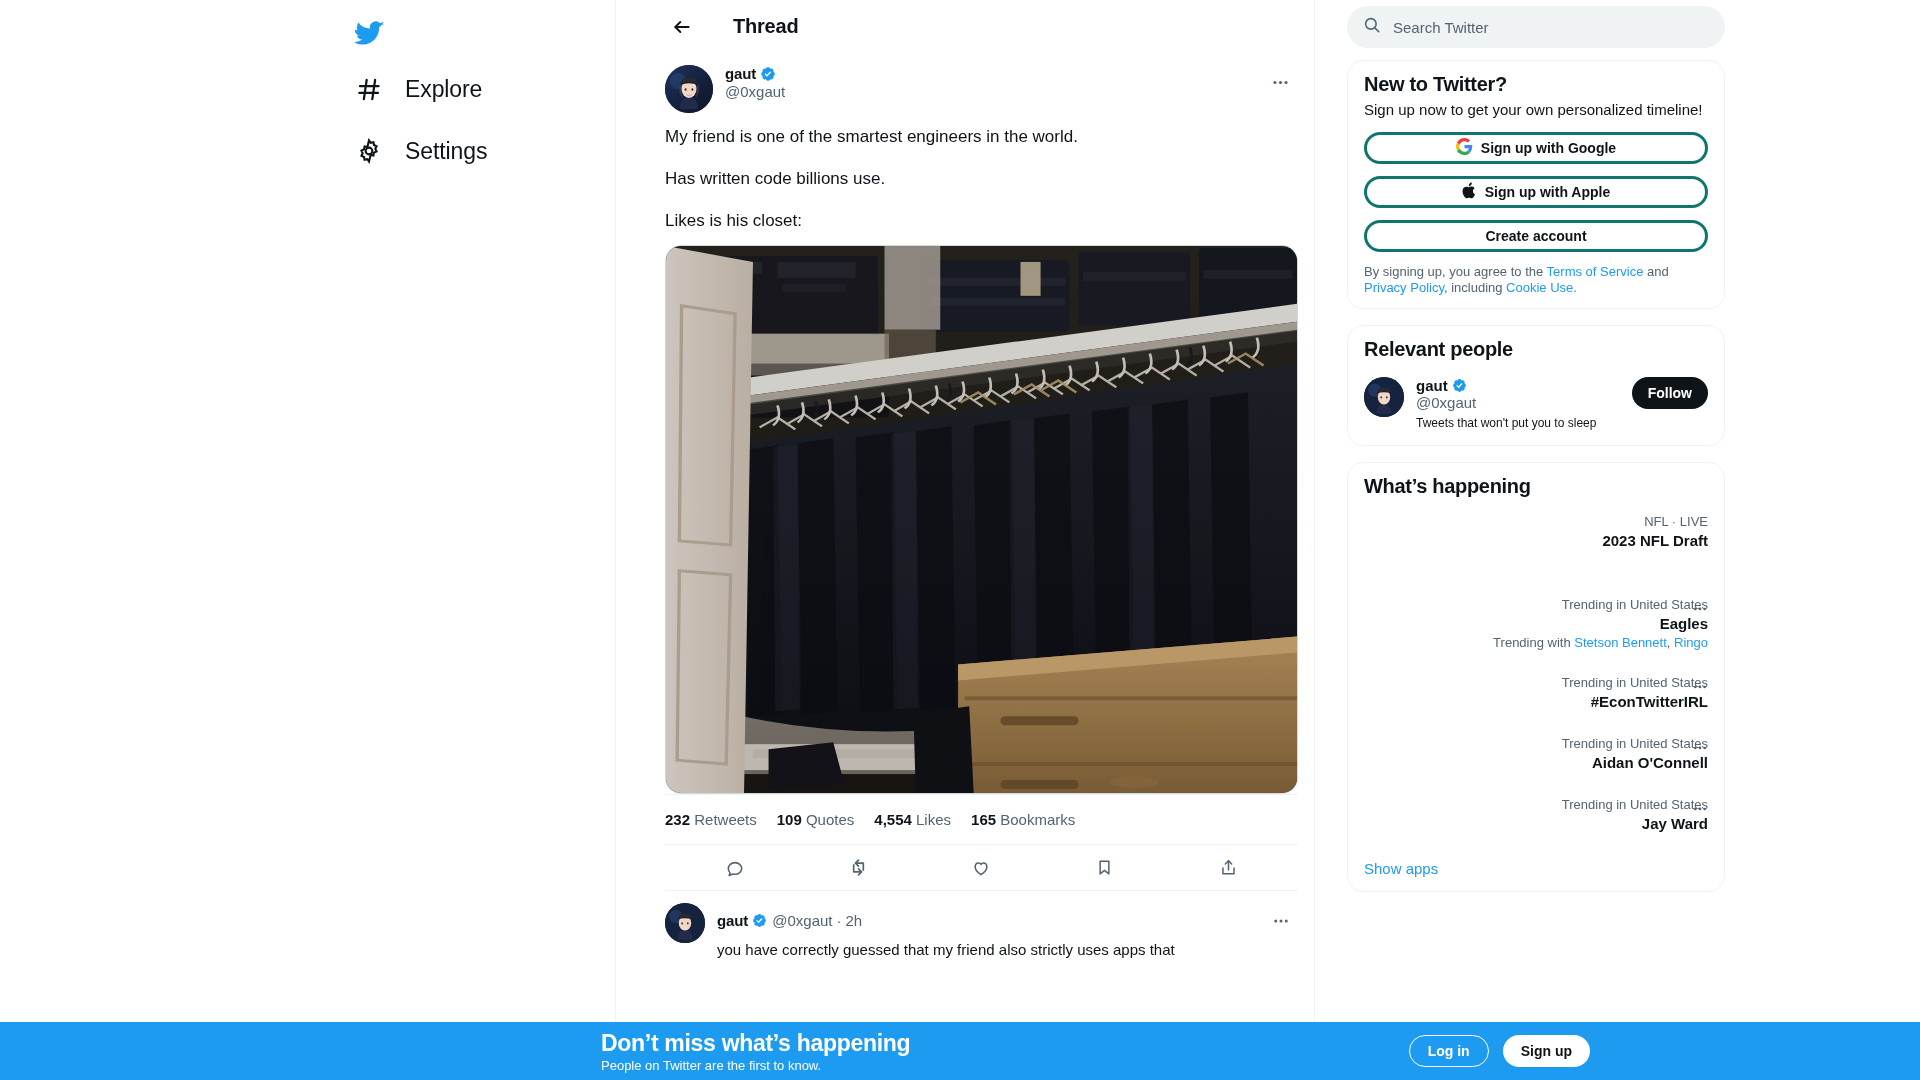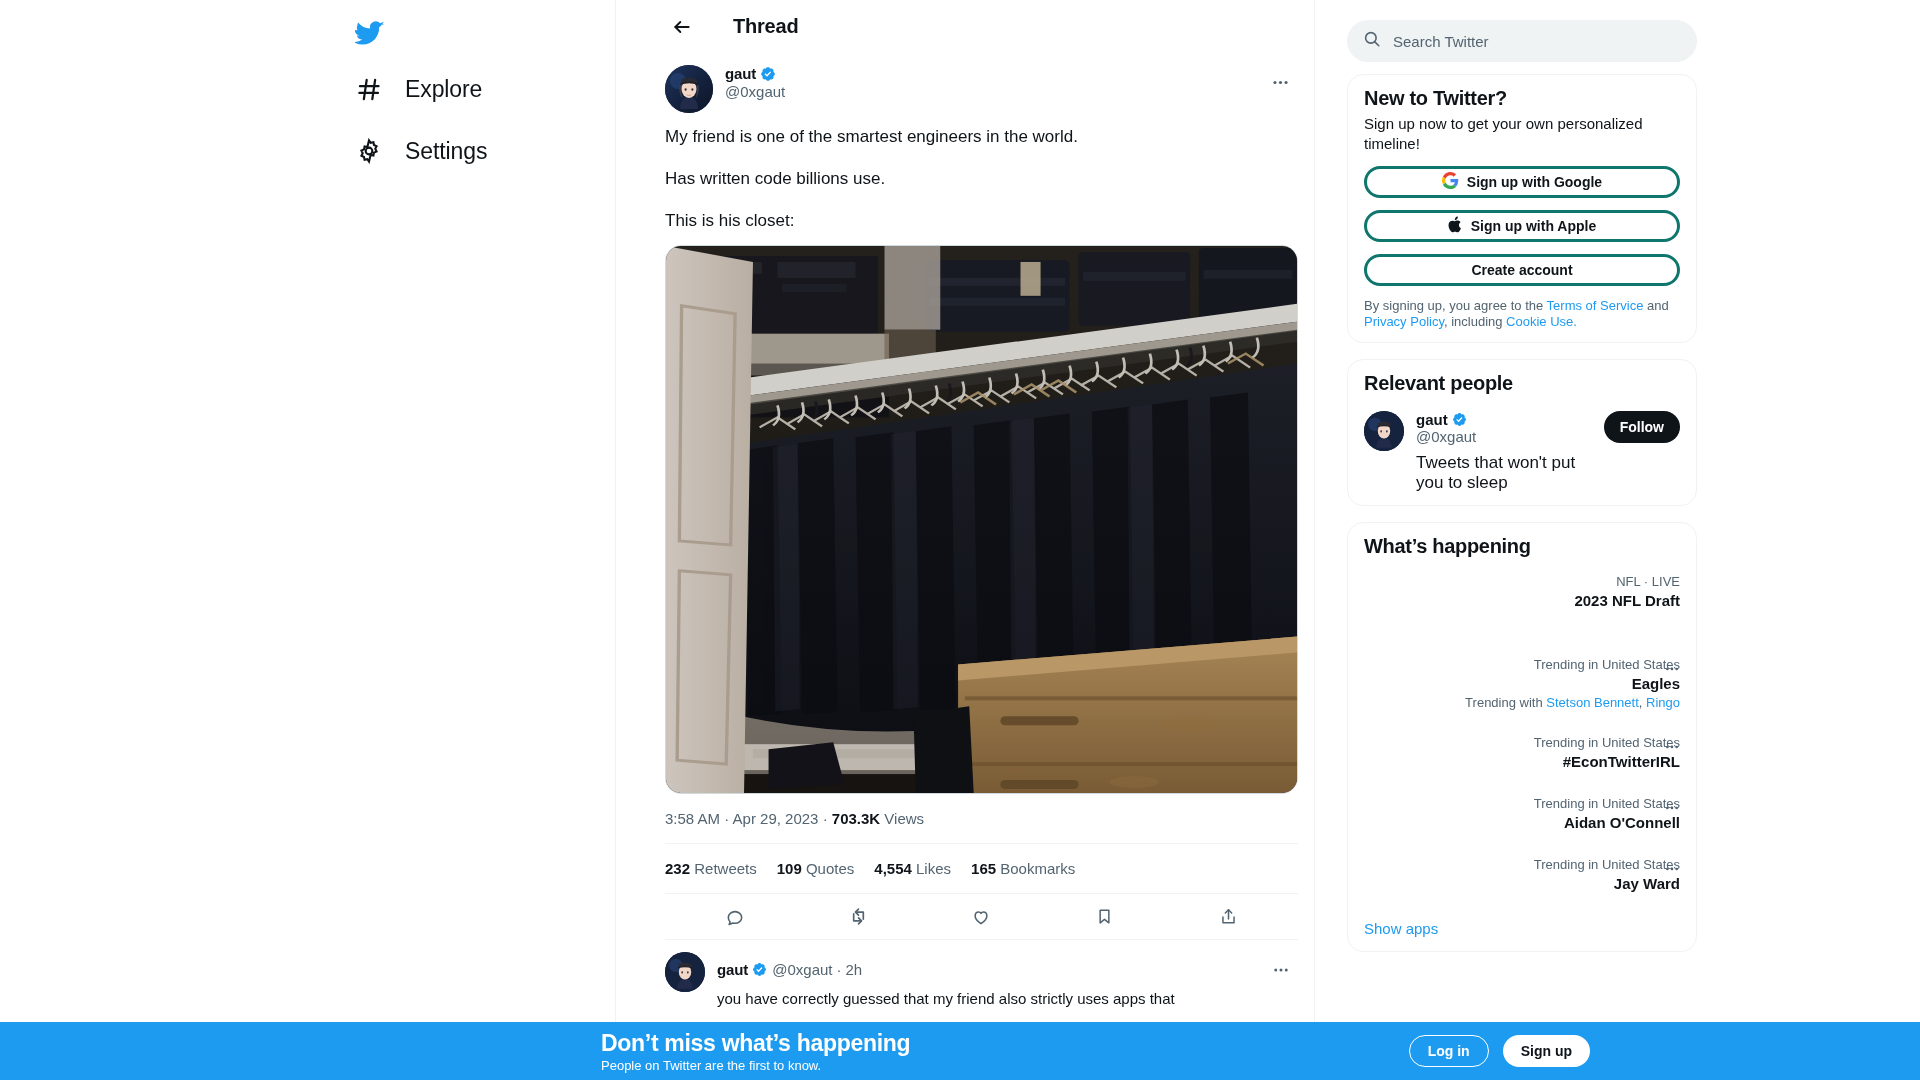--- a/index.html
+++ b/index.html
@@ -99,21 +99,21 @@
   .reply-line { display: flex; align-items: center; gap: 4px; font-size: 15px; }
   .reply-line .dname { font-weight: 700; }
   .reply-meta { color: #536471; }
   .reply-text { font-size: 15px; line-height: 20px; padding-top: 2px; }
 
   
   .right {
     width: 705px; flex-shrink: 0;
     padding: 0 0 0 32px;
   }
-  .right-inner { width: 350px; padding-top: 20px; }
+  .right-inner { width: 378px; padding-top: 6px; }
   .search-wrap {
     display: flex; align-items: center; gap: 12px;
     height: 42px; border-radius: 999px; background: #eff3f4;
     padding: 0 16px; margin-bottom: 12px;
   }
   .search-input {
     border: none; background: transparent; outline: none;
     font-size: 15px; color: #0f1419; width: 100%;
     font-family: "Liberation Sans", "DejaVu Sans", sans-serif;
   }
@@ -130,21 +130,21 @@
     font-size: 14px; font-weight: 700; cursor: pointer; background: #fff;
   }
   .legal { font-size: 13px; color: #536471; line-height: 16px; padding: 0 16px 12px 16px; }
   .lnk { color: #1d9bf0; cursor: pointer; }
 
   .person { display: flex; align-items: flex-start; padding: 12px 16px 12px 16px; cursor: pointer; }
   .p-av { width: 40px; height: 40px; border-radius: 999px; overflow: hidden; flex-shrink: 0; background: #1b2a49; }
   .p-mid { margin-left: 12px; flex: 1; min-width: 0; }
   .p-name { font-size: 15px; font-weight: 700; display: flex; align-items: center; gap: 4px; }
   .p-handle { font-size: 15px; color: #536471; }
-  .p-bio { font-size: 17px; line-height: 20px; margin-top: 8px; }
+  .p-bio { font-size: 12px; line-height: 20px; margin-top: 2px; }
   .follow-btn {
     background: #0f1419; color: #fff; border: none; border-radius: 999px;
     height: 32px; padding: 0 16px; font-size: 14px; font-weight: 700; cursor: pointer;
     font-family: "Liberation Sans", "DejaVu Sans", sans-serif; flex-shrink: 0;
   }
 
   .trend { padding: 12px 16px; position: relative; cursor: pointer; text-align: right; }
   .trend-cat { font-size: 13px; color: #536471; line-height: 16px; }
   .trend-name { font-size: 15px; font-weight: 700; line-height: 20px; margin-top: 1px; }
   .trend-with { font-size: 13px; color: #536471; line-height: 16px; margin-top: 1px; }
@@ -265,21 +265,21 @@
             <circle cx="5" cy="12" r="2"></circle>
               <circle cx="12" cy="12" r="2"></circle>
               <circle cx="19" cy="12" r="2"></circle>
           </svg>
         </div>
       </div>
 
       <div class="tweet-body">
         <p>My friend is one of the smartest engineers in the world.</p>
         <p>Has written code billions use.</p>
-        <p>This is his closet:</p>
+        <p>Likes is his closet:</p>
       </div>
 
       <div class="media">
         <svg viewBox="0 0 566 549" preserveAspectRatio="none" aria-hidden="true">
           <defs>
             <linearGradient id="wallg" x1="0" y1="0" x2="0" y2="1">
               <stop offset="0%" stop-color="#2b2722"></stop>
               <stop offset="100%" stop-color="#1a1713"></stop>
             </linearGradient>
             <linearGradient id="clothg" x1="0" y1="0" x2="0" y2="1">
@@ -418,23 +418,20 @@
           <path d="M14 60 L62 68 L58 300 L12 296 Z" fill="none" stroke="#c6b7a6" stroke-width="3"></path>
           <path d="M12 326 L58 330 L54 520 L10 516 Z" fill="none" stroke="#c6b7a6" stroke-width="3"></path>
 
           <path d="M92 505 L150 498 L160 540 L92 545 Z" fill="#15161c"></path>
           <path d="M222 470 L272 462 L276 549 L224 549 Z" fill="#121318"></path>
 
           <rect width="566" height="549" fill="#000" opacity="0.14"></rect>
         </svg>
       </div>
 
-      <div class="meta-time">
-        <span>3:58 AM</span><span> · </span><span>Apr 29, 2023</span><span> · </span><b>703.3K</b> <span>Views</span>
-      </div>
 
       <div class="divider"></div>
 
       <div class="stats">
         <span class="stat"><b>232</b> <span>Retweets</span></span>
         <span class="stat"><b>109</b> <span>Quotes</span></span>
         <span class="stat"><b>4,554</b> <span>Likes</span></span>
         <span class="stat"><b>165</b> <span>Bookmarks</span></span>
       </div>
 

